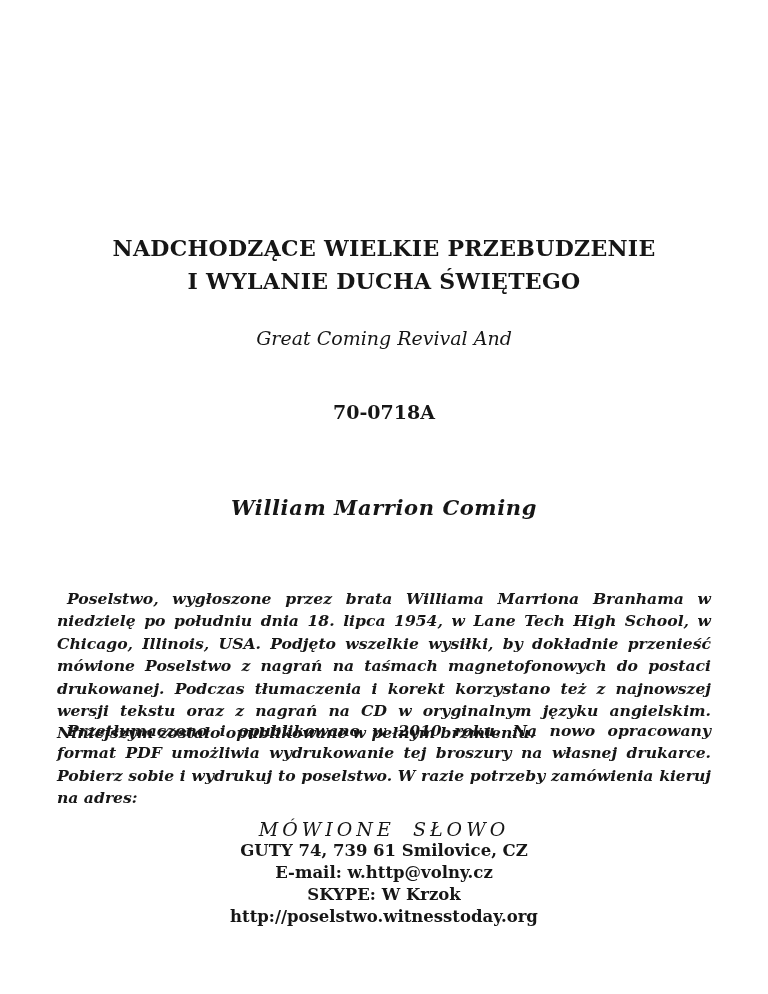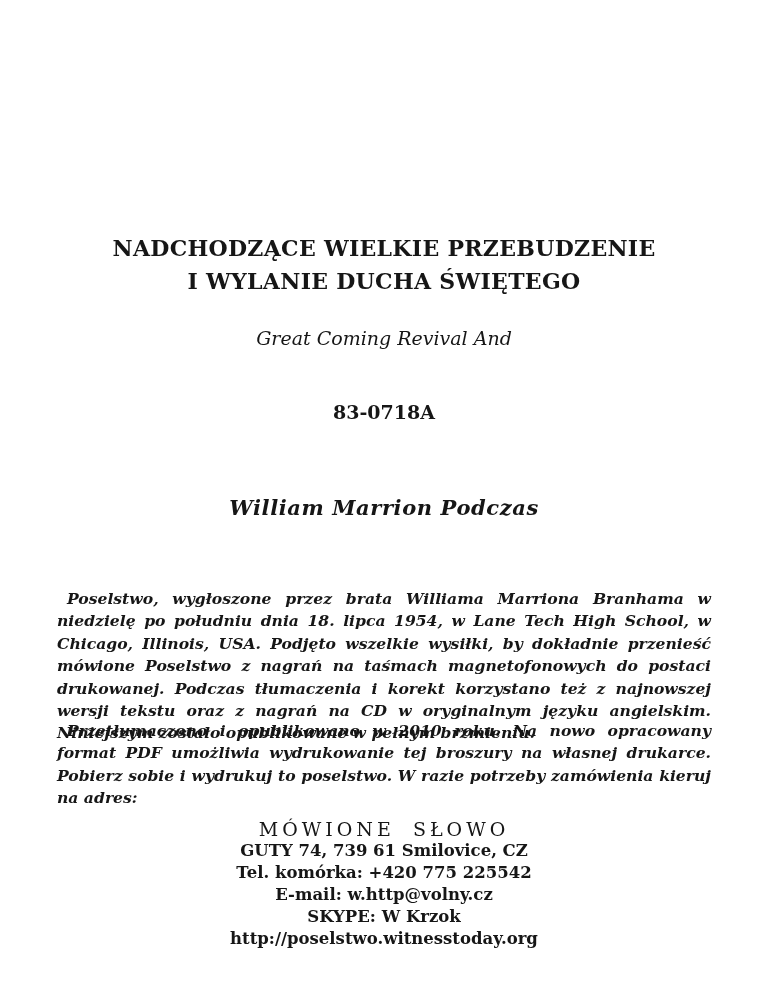--- a/index.html
+++ b/index.html
@@ -63,50 +63,50 @@
   .para-2 { top: 720px; }
   .publisher-block {
     top: 818px;
     line-height: 22px;
   }
   .publisher-name {
     font-size: 19px;
     font-weight: normal;
     letter-spacing: 4px;
     word-spacing: 8px;
+    font-style: italic;
   }
   .publisher-line {
     font-weight: bold;
     font-size: 16.5px;
   }
 </style>
 </head>
 <body>
 
 <div class="page">
 
   <div class="center title-block">
     <div class="title-line">NADCHODZĄCE WIELKIE PRZEBUDZENIE</div>
     <div class="title-line">I WYLANIE DUCHA ŚWIĘTEGO</div>
   </div>
 
   <div class="center subtitle-block">
     <div class="subtitle-line">Great Coming Revival And</div>
   </div>
 
-  <div class="center code-block">83-0718A</div>
+  <div class="center code-block">70-0718A</div>
 
-  <div class="center author-block">William Marrion Podczas</div>
+  <div class="center author-block">William Marrion Coming</div>
 
   <div class="body-paragraph para-1">Poselstwo, wygłoszone przez brata Williama Marriona Branhama w niedzielę po południu dnia 18. lipca 1954, w Lane Tech High School, w Chicago, Illinois, USA. Podjęto wszelkie wysiłki, by dokładnie przenieść mówione Poselstwo z nagrań na taśmach magnetofonowych do postaci drukowanej. Podczas tłumaczenia i korekt korzystano też z najnowszej wersji tekstu oraz z nagrań na CD w oryginalnym języku angielskim. Niniejszym zostało opublikowane w pełnym brzmieniu.</div>
 
   <div class="body-paragraph para-2">Przetłumaczono i opublikowano w 2010 roku. Na nowo opracowany format PDF umożliwia wydrukowanie tej broszury na własnej drukarce. Pobierz sobie i wydrukuj to poselstwo. W razie potrzeby zamówienia kieruj na adres:</div>
 
   <div class="center publisher-block">
     <div class="publisher-name">MÓWIONE SŁOWO</div>
     <div class="publisher-line">GUTY 74, 739 61 Smilovice, CZ</div>
-    <div class="publisher-line">Tel. komórka: +420 775 225542</div>
     <div class="publisher-line">E-mail: w.http@volny.cz</div>
     <div class="publisher-line">SKYPE: W Krzok</div>
     <div class="publisher-line">http://poselstwo.witnesstoday.org</div>
   </div>
 
 </div>
 
 </body></html>

